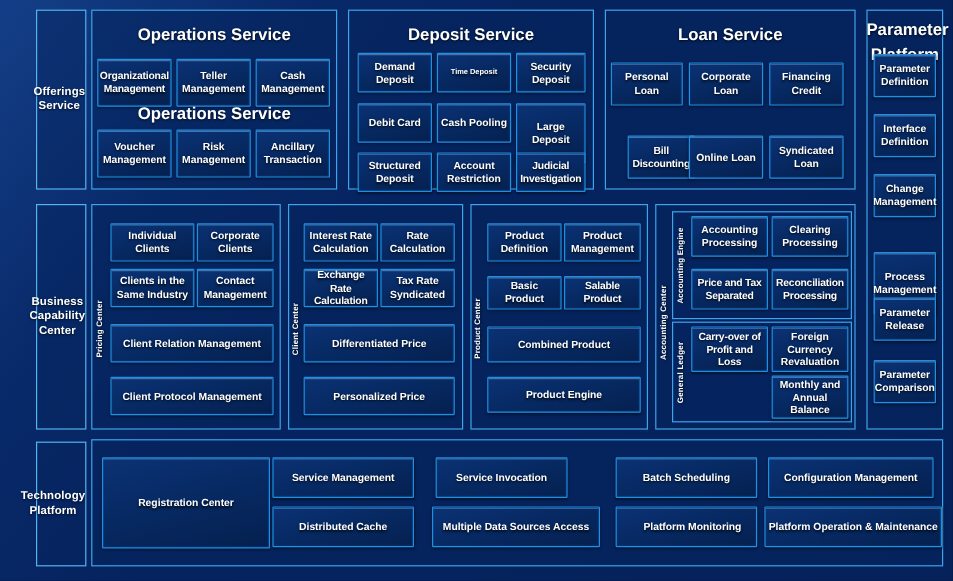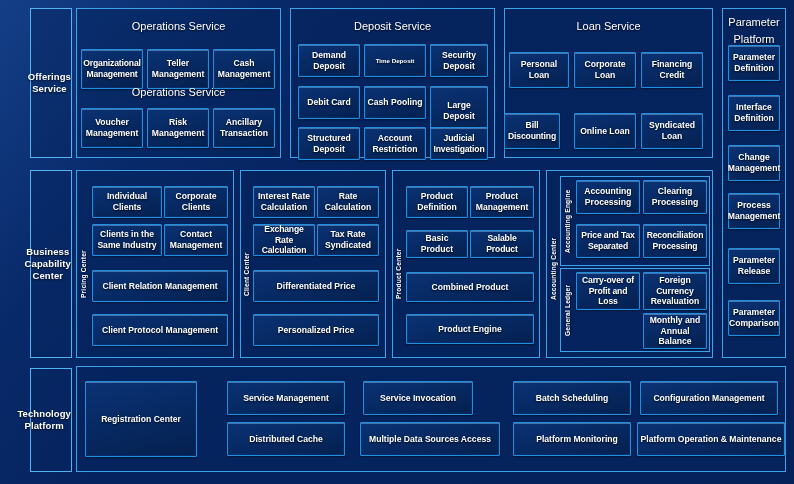--- a/index.html
+++ b/index.html
@@ -50,22 +50,22 @@
     font-weight: bold;
     line-height: 1.28;
     letter-spacing: .1px;
     text-shadow: 0 1px 2px rgba(0,0,0,.75);
   }
 
   
   .group-title {
     position: absolute;
     color: #ffffff;
-    font-size: 11px;
-    font-weight: normal;
+    font-size: 14px;
+    font-weight: bold;
     text-align: center;
     white-space: nowrap;
     text-shadow: 0 1px 2px rgba(0,0,0,.8);
   }
 
   
   .vlabel {
     position: absolute;
     color: #ffffff;
     font-size: 6.6px;
@@ -145,31 +145,31 @@
   <div class="cell" style="left:430px; top:86px; width:58px; height:50px;">Large Deposit</div>
   <div class="cell" style="left:298px; top:127px; width:62px; height:33px;">Structured Deposit</div>
   <div class="cell tight" style="left:430px; top:127px; width:58px; height:33px;">Judicial Investigation</div>
   <div class="cell" style="left:364px; top:127px; width:62px; height:33px;">Account Restriction</div>
 
   <div class="region" style="left:504px; top:8px; width:209px; height:150px;"></div>
   <div class="group-title" style="left:504px; top:20px; width:209px;">Loan Service</div>
   <div class="cell" style="left:509px; top:52px; width:60px; height:36px;">Personal Loan</div>
   <div class="cell" style="left:574px; top:52px; width:62px; height:36px;">Corporate Loan</div>
   <div class="cell" style="left:641px; top:52px; width:62px; height:36px;">Financing Credit</div>
-  <div class="cell tight" style="left:504px; top:113px; width:56px; height:36px;">Bill Discounting</div>
+  <div class="cell tight" style="left:523px; top:113px; width:56px; height:36px;">Bill Discounting</div>
   <div class="cell" style="left:574px; top:113px; width:62px; height:36px;">Online Loan</div>
   <div class="cell" style="left:641px; top:113px; width:62px; height:36px;">Syndicated Loan</div>
 
   <div class="region" style="left:722px; top:8px; width:64px; height:350px;"></div>
   <div class="group-title" style="left:722px; top:14px; width:64px; white-space:pre-line; line-height:1.5;">Parameter
 Platform</div>
   <div class="cell" style="left:728px; top:45px; width:52px; height:36px;">Parameter Definition</div>
   <div class="cell" style="left:728px; top:95px; width:52px; height:36px;">Interface Definition</div>
   <div class="cell" style="left:728px; top:145px; width:52px; height:36px;">Change Management</div>
-  <div class="cell" style="left:728px; top:193px; width:52px; height:36px;">Process Management</div>
+  <div class="cell" style="left:728px; top:210px; width:52px; height:52px;">Process Management</div>
   <div class="cell" style="left:728px; top:248px; width:52px; height:36px;">Parameter Release</div>
   <div class="cell" style="left:728px; top:300px; width:52px; height:36px;">Parameter Comparison</div>
 
   <div class="rail" style="left:30px; top:170px; width:42px; height:188px;">
     <span style="white-space:pre-line;">Business
 Capability
 Center</span>
   </div>
 
   <div class="region" style="left:76px; top:170px; width:158px; height:188px;"></div>
@@ -215,21 +215,21 @@
   <div class="cell" style="left:643px; top:272px; width:64px; height:38px;">Foreign Currency Revaluation</div>
   <div class="cell" style="left:643px; top:313px; width:64px; height:36px;">Monthly and Annual Balance</div>
 
   <div class="rail" style="left:30px; top:368px; width:42px; height:104px;">
     <span style="white-space:pre-line;">Technology
 Platform</span>
   </div>
 
   <div class="region" style="left:76px; top:366px; width:710px; height:106px;"></div>
 
-  <div class="cell" style="left:85px; top:381px; width:112px; height:76px;">Registration Center</div>
+  <div class="cell" style="left:85px; top:381px; width:140px; height:76px;">Registration Center</div>
 
   <div class="cell" style="left:227px; top:381px; width:118px; height:34px;">Service Management</div>
   <div class="cell" style="left:227px; top:422px; width:118px; height:34px;">Distributed Cache</div>
 
   <div class="cell" style="left:363px; top:381px; width:110px; height:34px;">Service Invocation</div>
   <div class="cell" style="left:360px; top:422px; width:140px; height:34px;">Multiple Data Sources Access</div>
 
   <div class="cell" style="left:513px; top:381px; width:118px; height:34px;">Batch Scheduling</div>
   <div class="cell" style="left:513px; top:422px; width:118px; height:34px;padding-left:12px;">Platform Monitoring</div>
 

